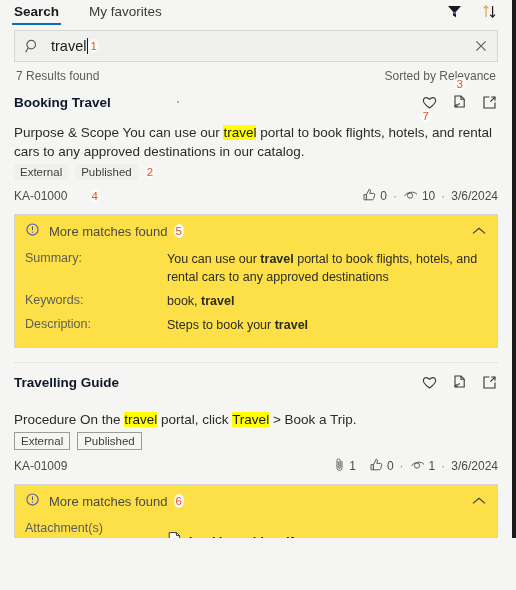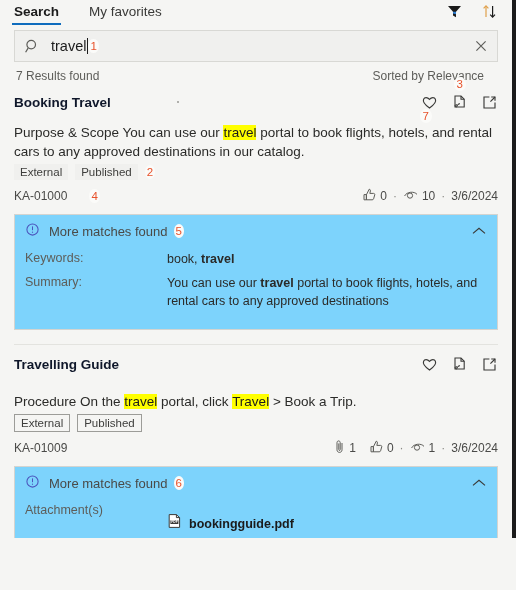--- a/index.html
+++ b/index.html
@@ -102,21 +102,21 @@
     background: #1b1b1b;
     margin-left: 1px;
   }
   .clear-x { line-height: 0; cursor: pointer; }
 
   
   .results-meta {
     display: flex;
     justify-content: space-between;
     align-items: center;
-    padding: 7px 28px 4px 16px;
+    padding: 7px 16px 4px 16px;
     font-size: 12px;
     color: #5d5d59;
   }
 
   
   .result {
     padding: 0 14px;
     position: relative;
     margin-top: 6px;
   }
@@ -187,21 +187,21 @@
     display: inline-flex;
     align-items: center;
     gap: 3px;
   }
   .sep { color: #8a8a86; padding: 0 1px; }
 
   
   .matches {
     margin: 9px 0 0 0;
     border: 1px solid #d4d4d0;
-    background: #7dd3fc;
+    background: #fde047;
     box-sizing: border-box;
   }
   .matches-head {
     display: flex;
     align-items: center;
     padding: 7px 10px 7px 10px;
     cursor: pointer;
     position: relative;
   }
   .matches-head .label {
@@ -419,32 +419,36 @@
         <span class="label">More matches found</span>
         <span class="anno" style="margin-left:6px;">5</span>
         <span class="chev">
           <svg width="16" height="10" viewBox="0 0 16 10">
             <path d="M2 7.4 L8 2.2 L14 7.4" stroke="#3a3a38" stroke-width="1.15" fill="none"></path>
           </svg>
         </span>
       </div>
       <div class="matches-body">
         <div class="mrow">
+          <div class="key">Summary:</div>
+          <div class="val">
+            <span>You can use our </span><b>travel</b><span> portal to book flights, hotels, and rental cars to any approved destinations</span>
+          </div>
+        </div>
+        <div class="mrow">
           <div class="key">Keywords:</div>
           <div class="val">
             <span>book, </span><b>travel</b>
           </div>
         </div>
         <div class="mrow">
-          <div class="key">Summary:</div>
+          <div class="key">Description:</div>
           <div class="val">
-            <span>You can use our </span><b>travel</b><span> portal to book flights, hotels, and rental cars to any approved destinations</span>
+            <span>Steps to book your </span><b>travel</b>
           </div>
-        </div>
-        <div class="mrow">
         </div>
       </div>
     </div>
   </div>
 
   <div class="divider-line" style="margin-top:14px;"></div>
 
   <div class="result" style="margin-top:10px;">
     <div class="result-head">
       <div class="result-title">Travelling Guide</div>

